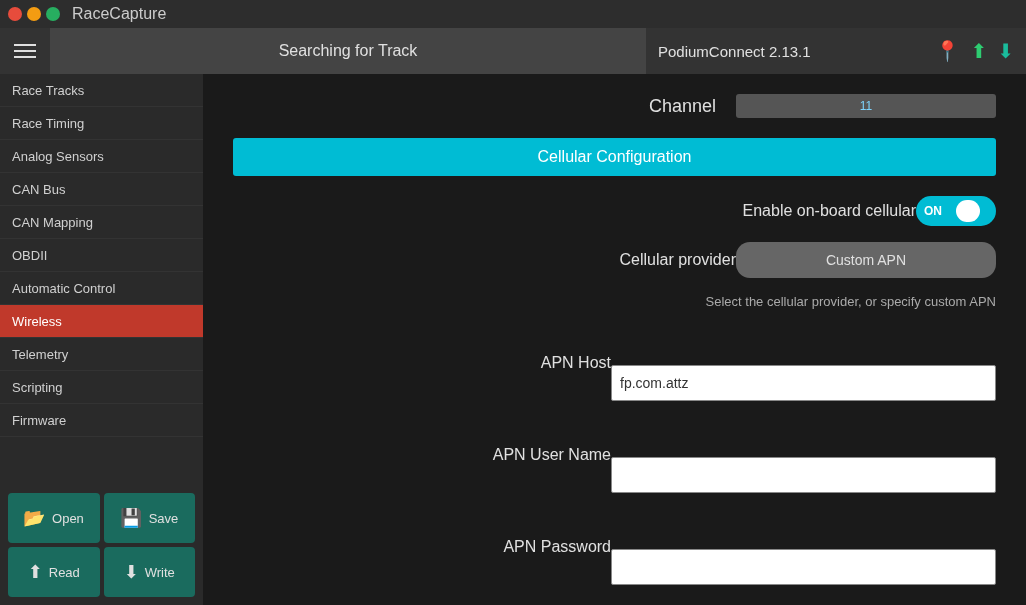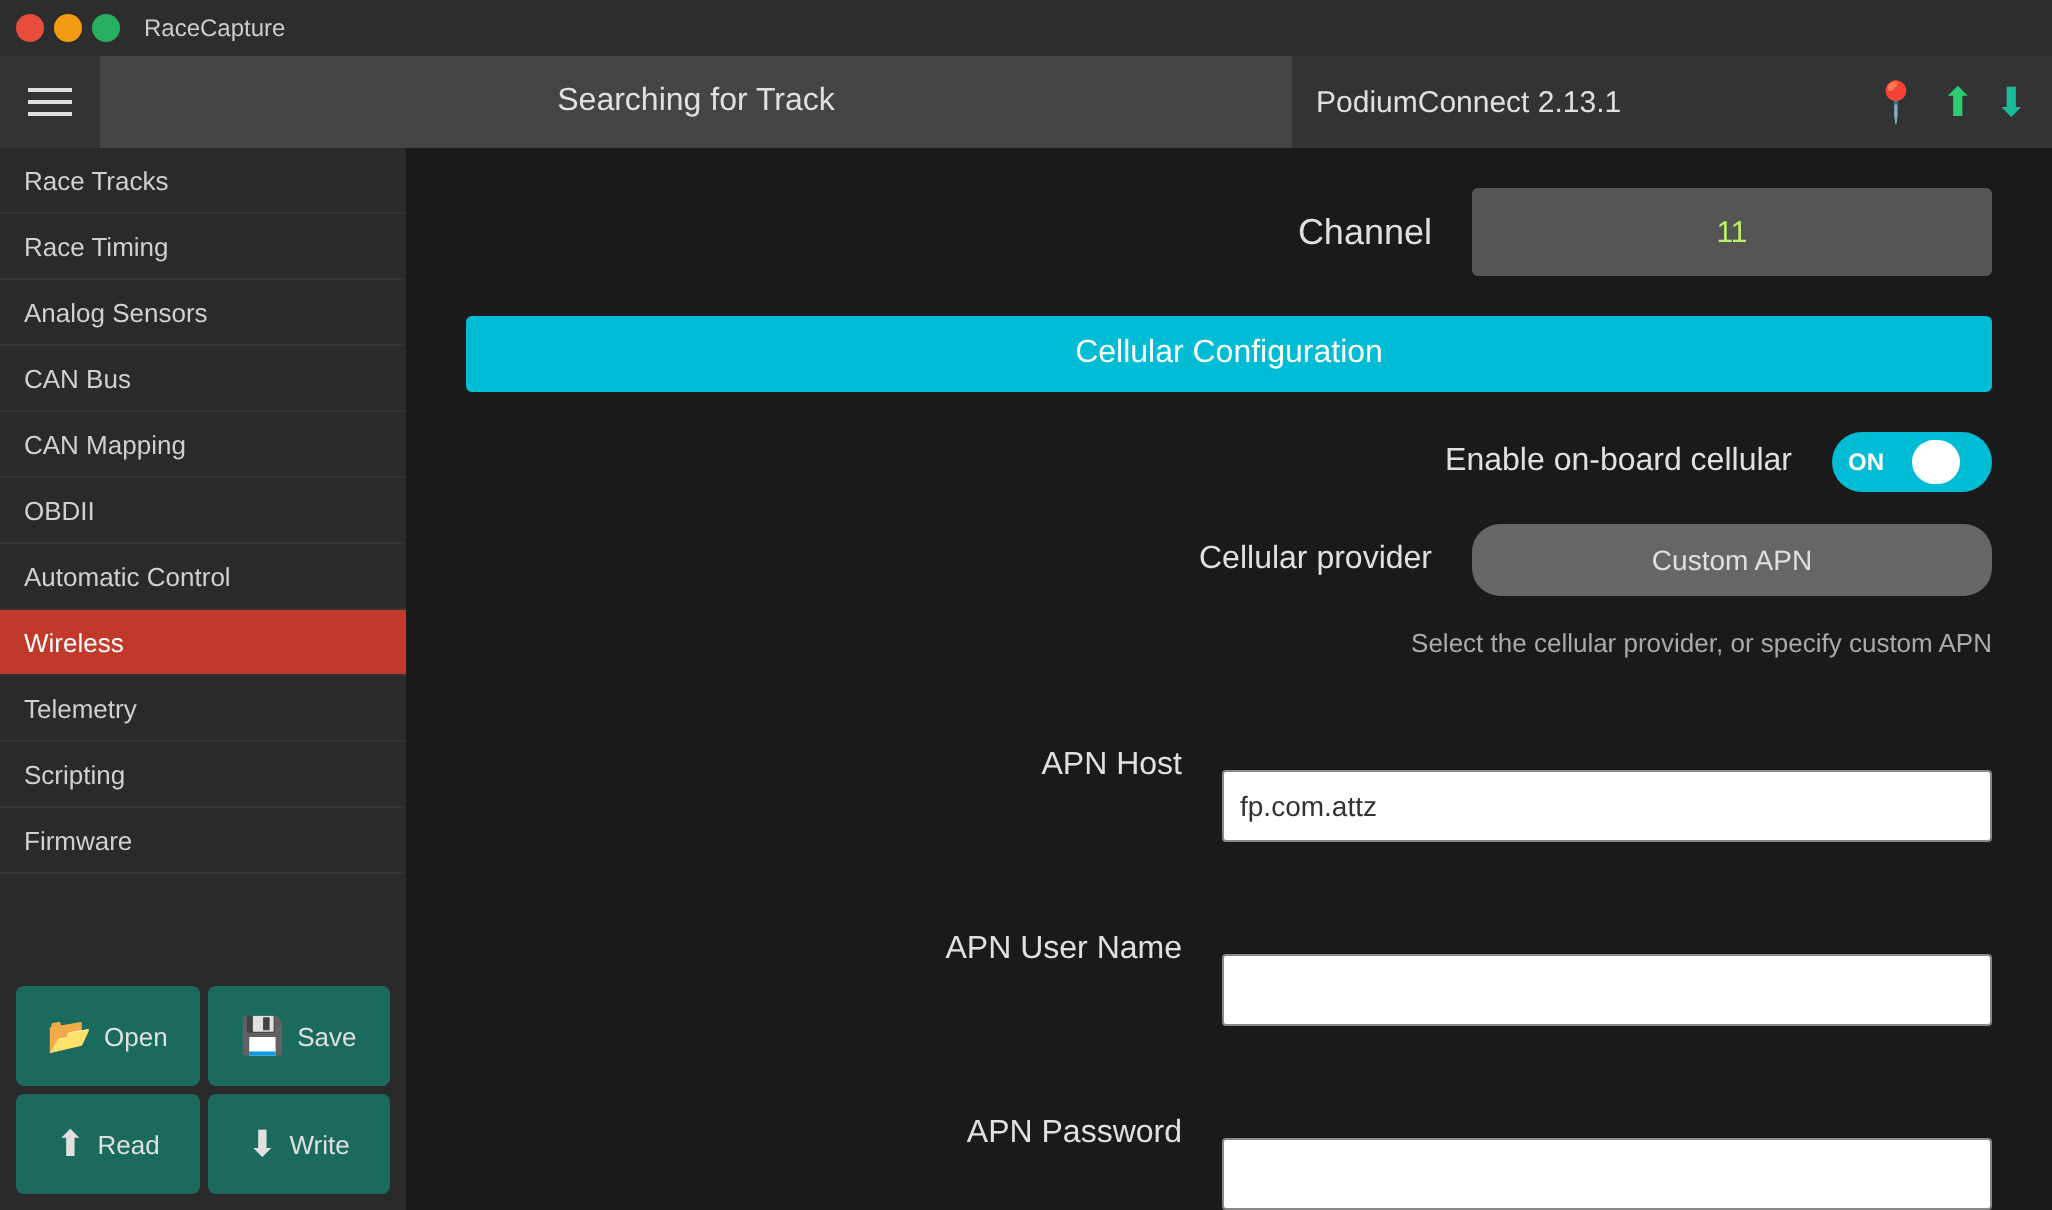--- a/index.html
+++ b/index.html
@@ -29,21 +29,21 @@
       width: 14px;
       height: 14px;
       border-radius: 50%;
       border: none;
       cursor: pointer;
     }
     .tb-close { background: #e74c3c; }
     .tb-min { background: #f39c12; }
     .tb-max { background: #27ae60; }
     .title-bar-text {
-      font-size: 12px;
+      font-size: 16px;
       color: #ccc;
       margin-left: 4px;
     }
 
     
     .header-bar {
       height: 46px;
       background: #1a1a1a;
       display: flex;
     }
@@ -170,25 +170,25 @@
       justify-content: flex-end;
       margin-bottom: 20px;
       gap: 20px;
     }
     .channel-label {
       font-size: 18px;
       color: #e0e0e0;
     }
     .channel-value {
       width: 260px;
-      height: 44px;
+      height: 24px;
       background: #555;
       border: none;
-      color: #bef264;
-      font-size: 15px;
+      color: #7dd3fc;
+      font-size: 12px;
       text-align: center;
       border-radius: 3px;
     }
 
     
     .section-header {
       background: #00bcd4;
       color: #fff;
       text-align: center;
       font-size: 16px;
@@ -196,21 +196,20 @@
       border-radius: 3px;
       margin-bottom: 20px;
     }
 
     
     .form-row {
       display: flex;
       align-items: center;
       justify-content: flex-end;
       margin-bottom: 16px;
-      gap: 20px;
     }
     .form-label {
       font-size: 16px;
       color: #e0e0e0;
     }
     .form-hint {
       font-size: 13px;
       color: #aaa;
       text-align: right;
       margin-bottom: 16px;

